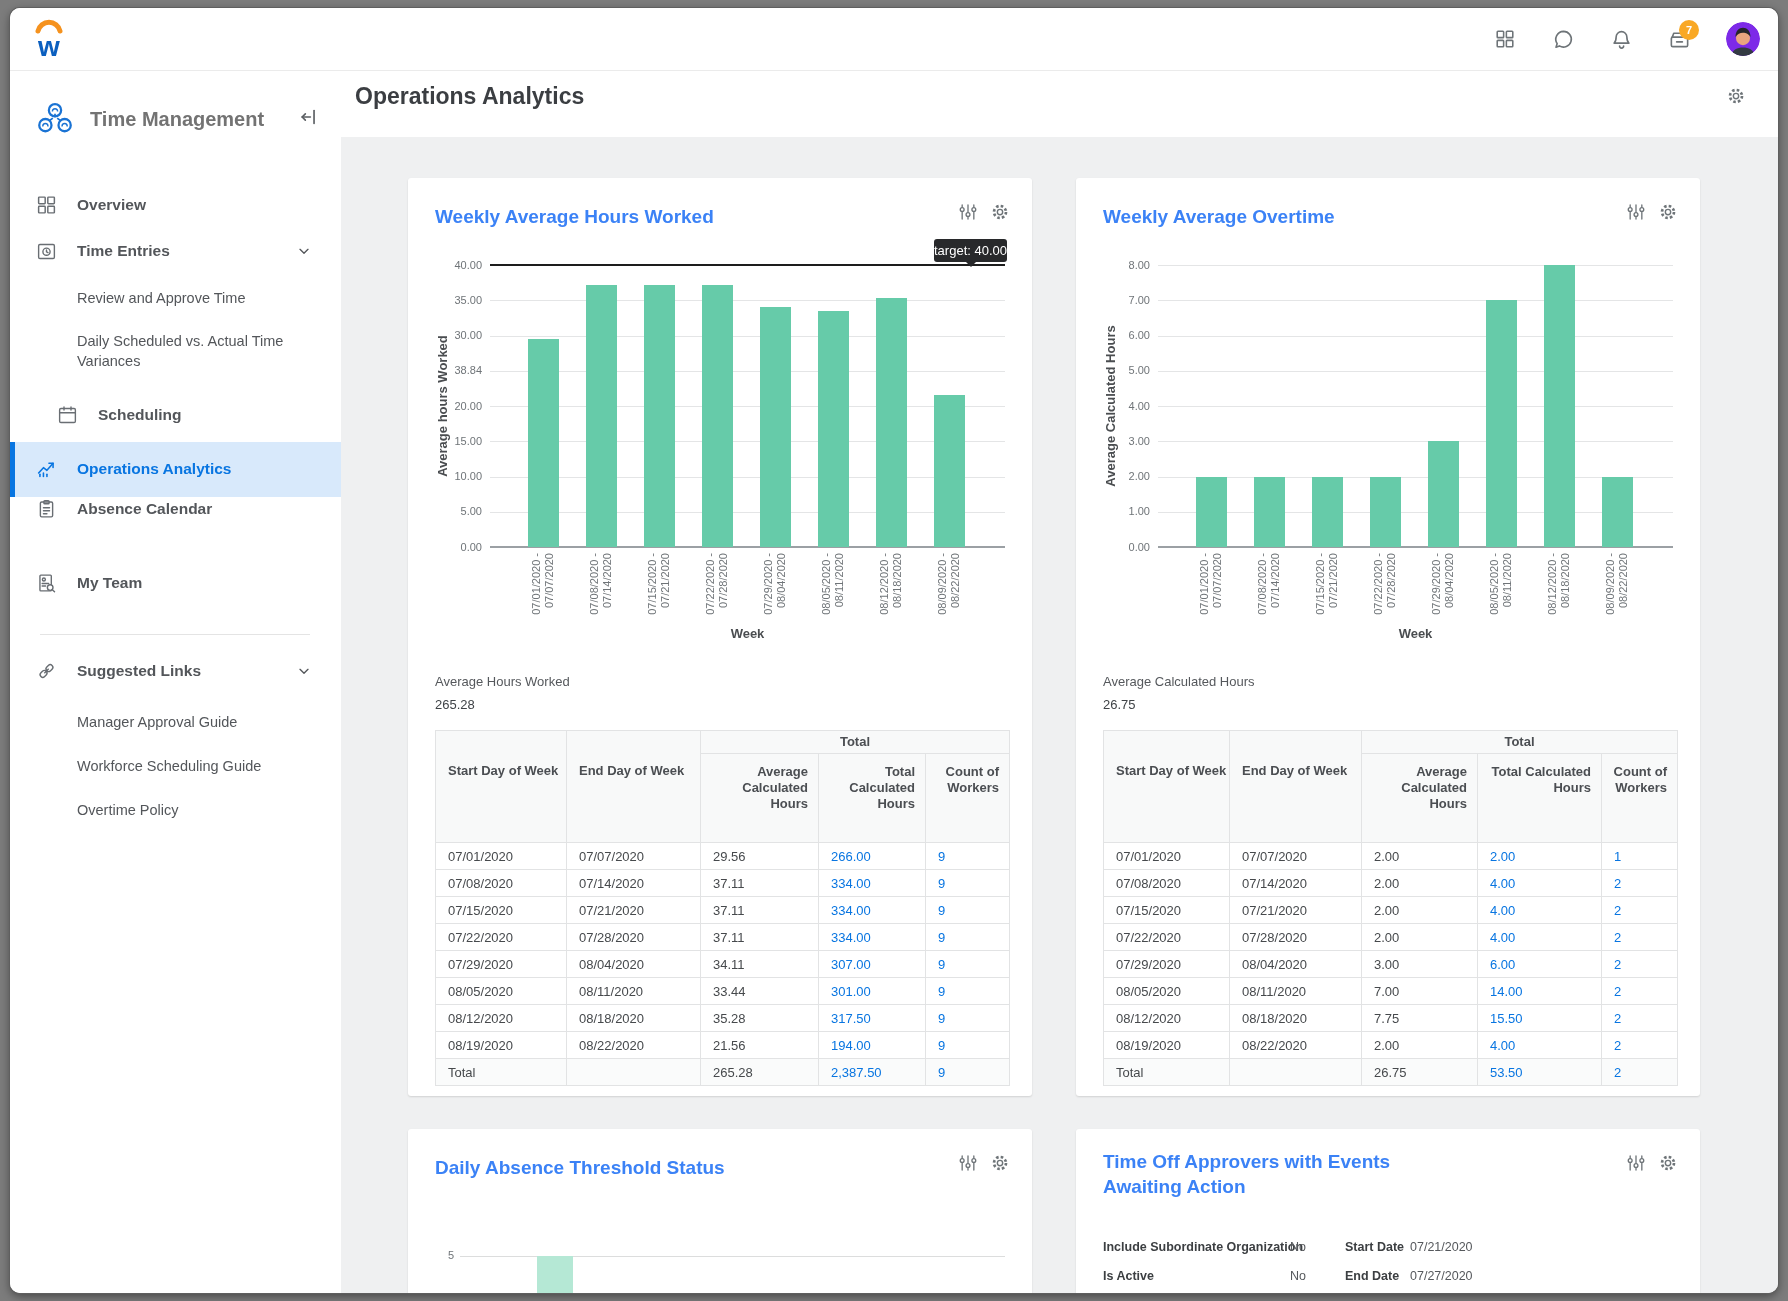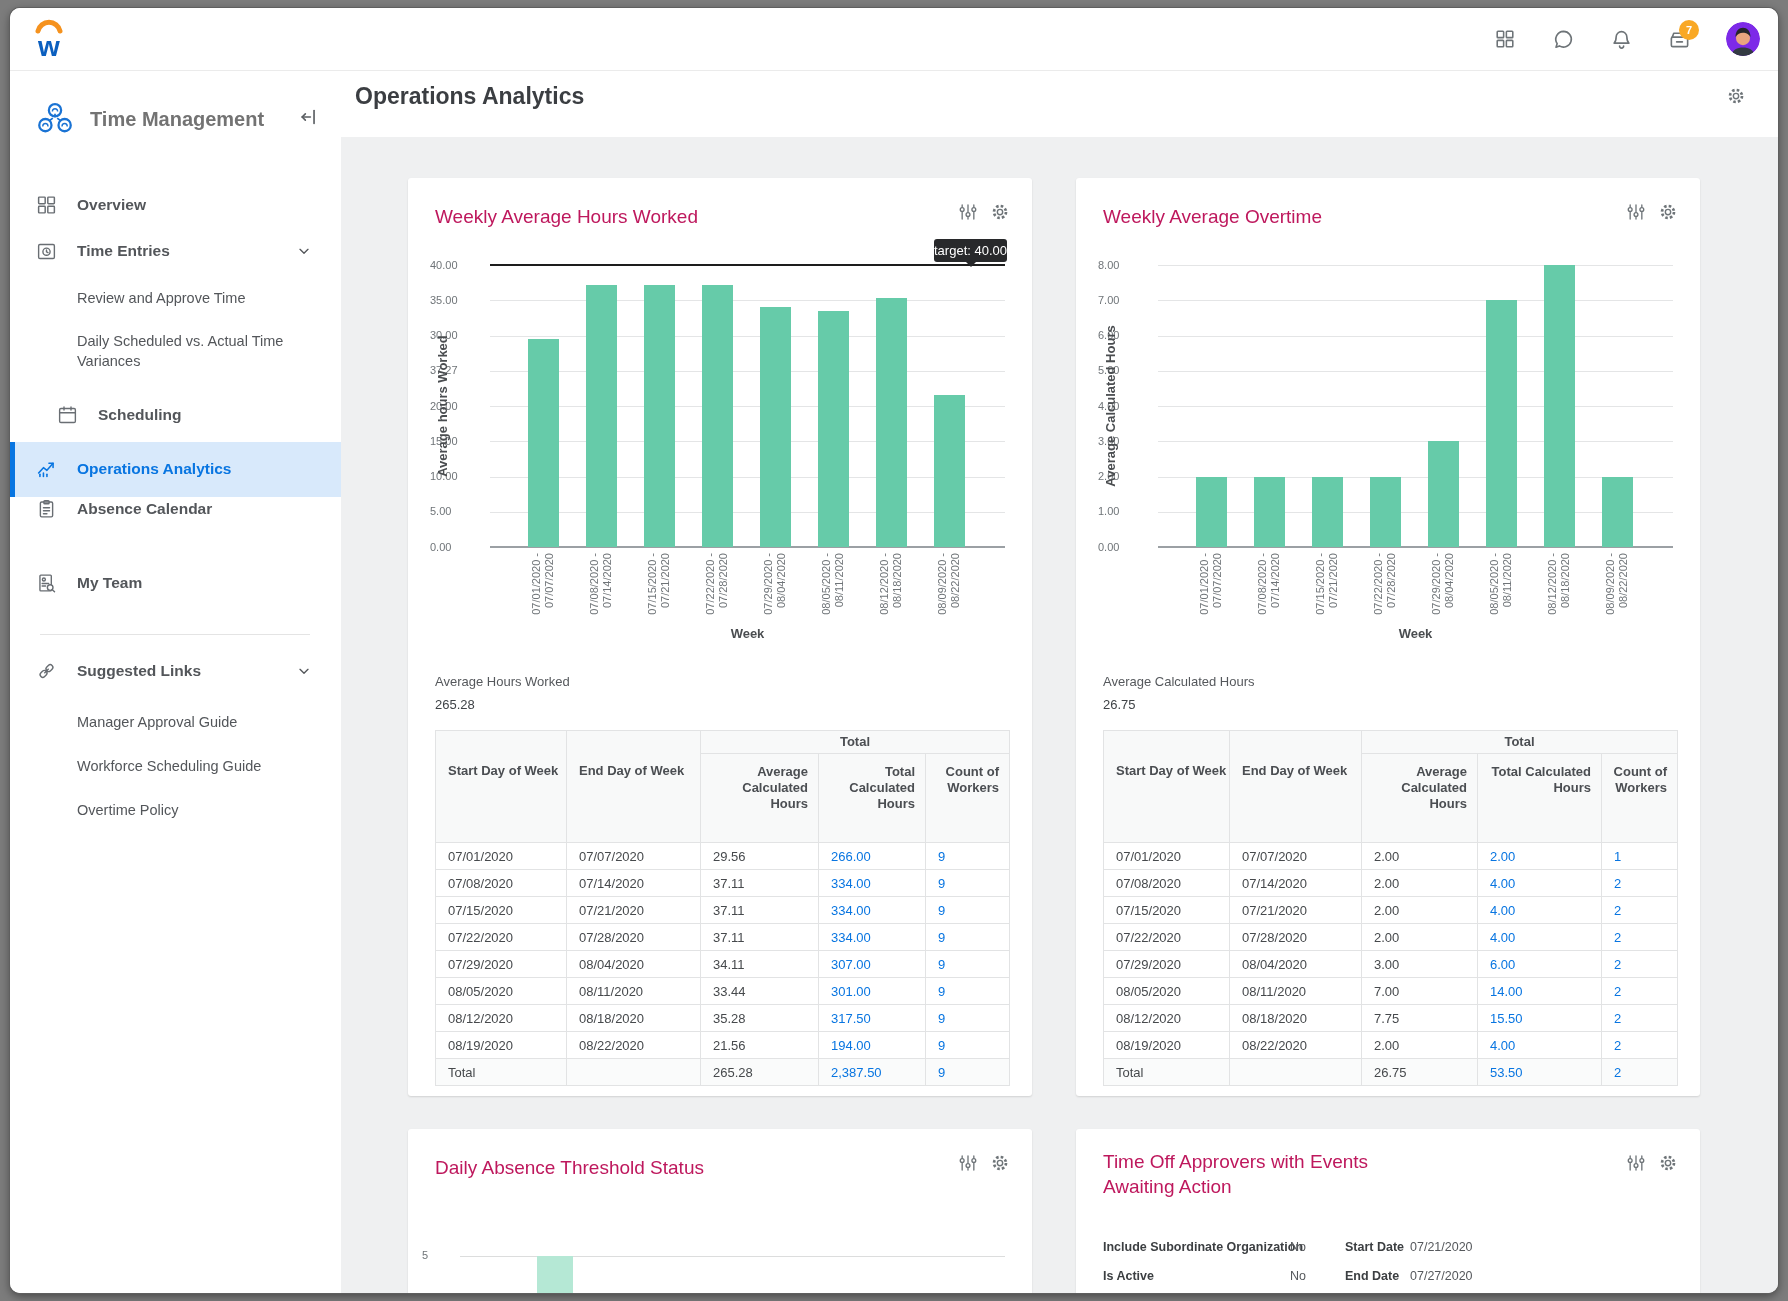--- a/index.html
+++ b/index.html
@@ -31,28 +31,28 @@
   .sb-item.active::before{content:"";position:absolute;left:0;top:0;bottom:0;width:5px;background:#0875e1;}
   .sb-item.active .lbl{color:#0875e1;}
   .sb-divider{position:absolute;left:30px;width:270px;height:1px;background:#e4e4e4;}
   
   .main{position:absolute;left:331px;top:62px;right:0;bottom:0;}
   .main-header{position:absolute;left:0;top:0;right:0;height:67px;background:#fff;}
   .page-title{position:absolute;left:14px;top:13px;font-size:23px;font-weight:bold;color:#3b3e42;}
   .page-gear{position:absolute;right:30px;top:16px;width:22px;height:22px;cursor:pointer;}
   .content{position:absolute;left:0;top:67px;right:0;bottom:0;background:#eff0f1;overflow:hidden;}
   .card{position:absolute;background:#fff;border-radius:3px;box-shadow:0 1px 2px rgba(0,0,0,.13);}
-  .card-title{position:absolute;left:27px;top:26px;font-size:19px;font-weight:normal;color:#be185d;line-height:25px;}
+  .card-title{position:absolute;left:27px;top:26px;font-size:19px;font-weight:bold;color:#3b82f6;line-height:25px;}
   .card-icons{position:absolute;right:22px;top:24px;display:flex;gap:12px;}
   .card-icons .ci{width:20px;height:20px;cursor:pointer;}
   .chart{position:absolute;left:0;top:0;right:0;height:470px;}
   .gridline{position:absolute;height:1px;background:#e4e5e6;}
   .baseline{position:absolute;height:2px;background:#9ba0a4;}
   .targetline{position:absolute;height:2px;background:#1d1d1d;}
-  .ytick{position:absolute;left:22px;width:52px;text-align:left;font-size:11px;color:#6f7478;}
+  .ytick{position:absolute;left:22px;width:52px;text-align:right;font-size:11px;color:#6f7478;}
   .bar{position:absolute;cursor:pointer;}
   .xtick{position:absolute;font-size:11px;line-height:13px;color:#6f7478;text-align:right;transform-origin:top right;transform:rotate(-90deg);white-space:nowrap;}
   .axis-title{position:absolute;font-size:13px;font-weight:bold;color:#4a4d50;}
   .tooltip{position:absolute;right:25px;top:61px;background:#28292b;color:#fff;font-size:13px;padding:4px 0;border-radius:3px;white-space:nowrap;}
   .tooltip::after{content:"";position:absolute;left:50%;bottom:-5px;margin-left:-5px;border-left:5px solid transparent;border-right:5px solid transparent;border-top:5px solid #28292b;}
   .summary-label{position:absolute;left:27px;top:496px;font-size:13px;color:#55585c;}
   .summary-value{position:absolute;left:27px;top:519px;font-size:13px;color:#3f4347;}
   .tablewrap{position:absolute;left:27px;top:552px;}
   .data-table{border-collapse:collapse;table-layout:fixed;width:574px;background:#fff;border:1px solid #cbcdcf;font-size:13px;color:#46494c;}
   .data-table th,.data-table td{border:1px solid #e2e3e4;}
@@ -273,21 +273,21 @@
             <div class="ytick" style="top: 362.5px;">0.00</div>
             <div class="gridline" style="left: 82px; width: 515px; top: 334px;"></div>
             <div class="ytick" style="top: 327.25px;">5.00</div>
             <div class="gridline" style="left: 82px; width: 515px; top: 299px;"></div>
             <div class="ytick" style="top: 292px;">10.00</div>
             <div class="gridline" style="left: 82px; width: 515px; top: 263px;"></div>
             <div class="ytick" style="top: 256.75px;">15.00</div>
             <div class="gridline" style="left: 82px; width: 515px; top: 228px;"></div>
             <div class="ytick" style="top: 221.5px;">20.00</div>
             <div class="gridline" style="left: 82px; width: 515px; top: 193px;"></div>
-            <div class="ytick" style="top: 186.25px;">37.27</div>
+            <div class="ytick" style="top: 186.25px;">38.84</div>
             <div class="gridline" style="left: 82px; width: 515px; top: 158px;"></div>
             <div class="ytick" style="top: 151px;">30.00</div>
             <div class="gridline" style="left: 82px; width: 515px; top: 122px;"></div>
             <div class="ytick" style="top: 115.75px;">35.00</div>
             <div class="gridline" style="left: 82px; width: 515px; top: 87px;"></div>
             <div class="ytick" style="top: 80.5px;">40.00</div>
             <div class="baseline" style="left: 82px; width: 515px; top: 368px;"></div>
             <div class="targetline" style="left: 82px; width: 515px; top: 86px;"></div>
             <div class="tooltip">target: 40.00</div>
             <div class="bar" style="left: 119.5px; width: 31px; top: 160.602px; height: 208.398px; background: rgb(102, 203, 169);"></div>

